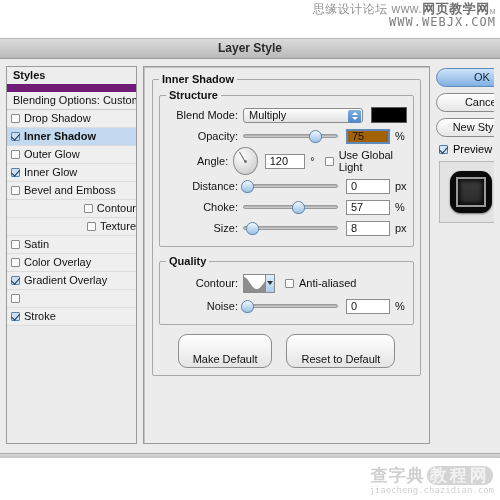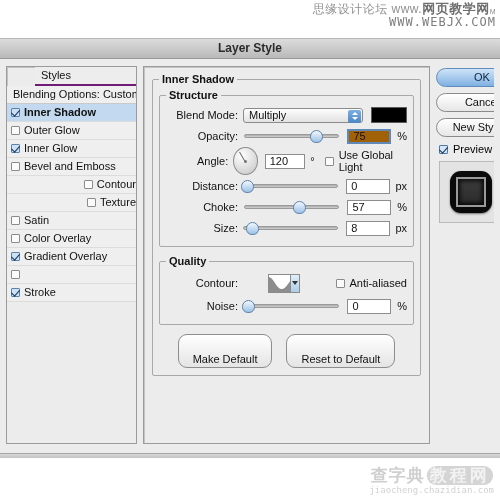--- a/index.html
+++ b/index.html
@@ -43,22 +43,22 @@
   .body{position:relative;padding:7px 6px 0 6px;display:flex;gap:6px;height:385px;box-sizing:border-box;}
 
   
   .styles-col{width:131px;display:flex;flex-direction:column;}
   .styles-box{
     flex:1;background:#ececec;border:1px solid #9b9b9b;
     box-shadow:inset 1px 1px 0 #c2c2c2;
     display:flex;flex-direction:column;overflow:hidden;
   }
   .styles-head{
-    height:17px;line-height:17px;padding-left:6px;font-size:11px;font-weight:normal;
-    background:#ededed;border-bottom:2px solid #701a75;color:#111;margin-left:28px;
+    height:17px;line-height:17px;padding-left:6px;font-size:11px;font-weight:bold;
+    background:#ededed;border-bottom:8px solid #701a75;color:#111;
   }
   .style-row{
     height:17px;line-height:17px;display:flex;align-items:center;gap:4px;
     padding-left:4px;border-bottom:1px solid #dcdcdc;background:#efefef;
     font-size:11px;color:#111;white-space:nowrap;
   }
   .style-row.blend{font-weight:normal;padding-left:6px;border-bottom:1px solid #c9c9c9;}
   .style-row.sel{background:#c3d9ef;font-weight:bold;}
   .style-row.indent{padding-left:18px;justify-content:flex-end;}
   .styles-rest{flex:1;background:#ececec;}
@@ -81,21 +81,21 @@
   .mid-box{
     flex:1;background:#ececec;border:1px solid #9b9b9b;
     box-shadow:inset 1px 1px 0 #c4c4c4;
     padding:6px 8px;box-sizing:border-box;position:relative;
   }
   fieldset.grp{
     border:1px solid #a9a9a9;border-radius:2px;margin:0 0 8px 0;padding:4px 6px 7px 6px;
   }
   fieldset.grp > legend{font-size:11px;font-weight:bold;padding:0 3px;color:#111;}
 
-  .row{display:flex;align-items:center;height:20px;margin-bottom:1px;justify-content:space-between;}
+  .row{display:flex;align-items:center;height:20px;margin-bottom:1px;}
   .lbl{font-size:11px;text-align:right;color:#111;padding-right:5px;}
   .lbl.w72{width:72px;}
 
   
   .sel-ctl{
     position:relative;width:120px;height:15px;box-sizing:border-box;
     border:1px solid #8b8b8b;border-radius:3px;
     background:linear-gradient(#fdfdfd,#e2e2e2);
     font-size:11px;line-height:13px;padding-left:5px;color:#111;
   }
@@ -216,20 +216,24 @@
     <div class="body">
 
       <div class="styles-col">
         <div class="styles-box">
           <div class="styles-head">Styles</div>
 
           <div class="style-row blend">
             <span>Blending Options: Custom</span>
           </div>
 
+          <div class="style-row">
+            <span class="cb"></span>
+            <span>Drop Shadow</span>
+          </div>
           <div class="style-row sel">
             <span class="cb on"></span>
             <span>Inner Shadow</span>
           </div>
           <div class="style-row">
             <span class="cb"></span>
             <span>Outer Glow</span>
           </div>
           <div class="style-row">
             <span class="cb on"></span>

